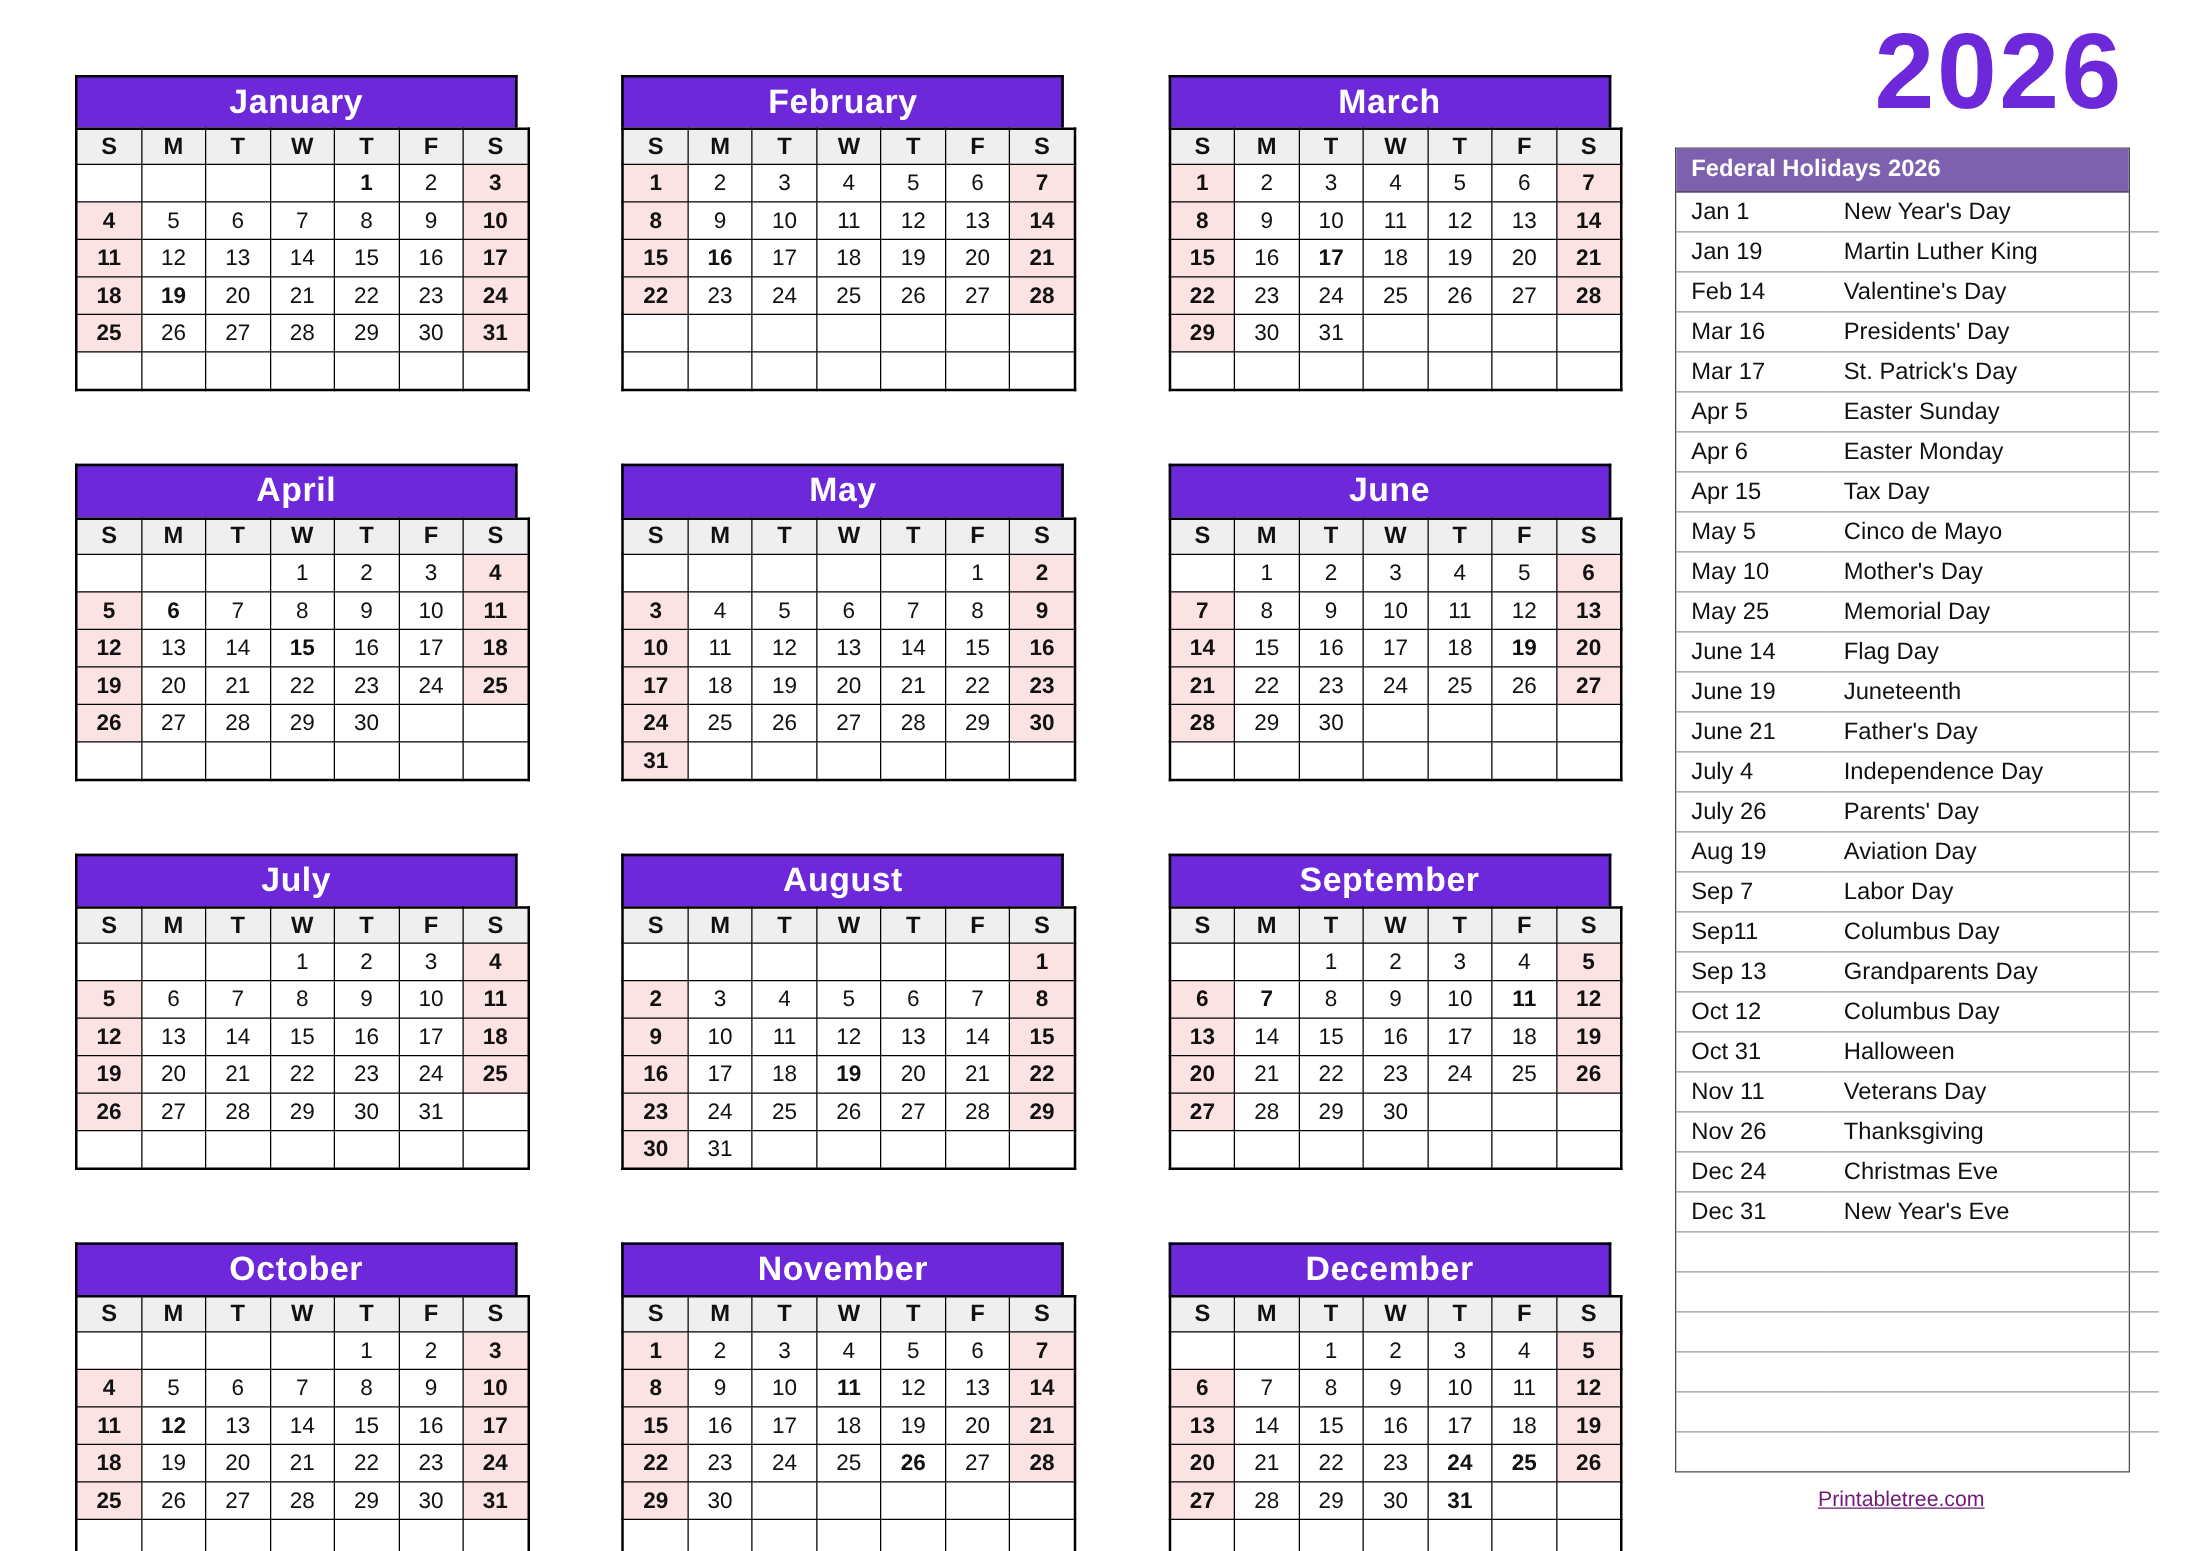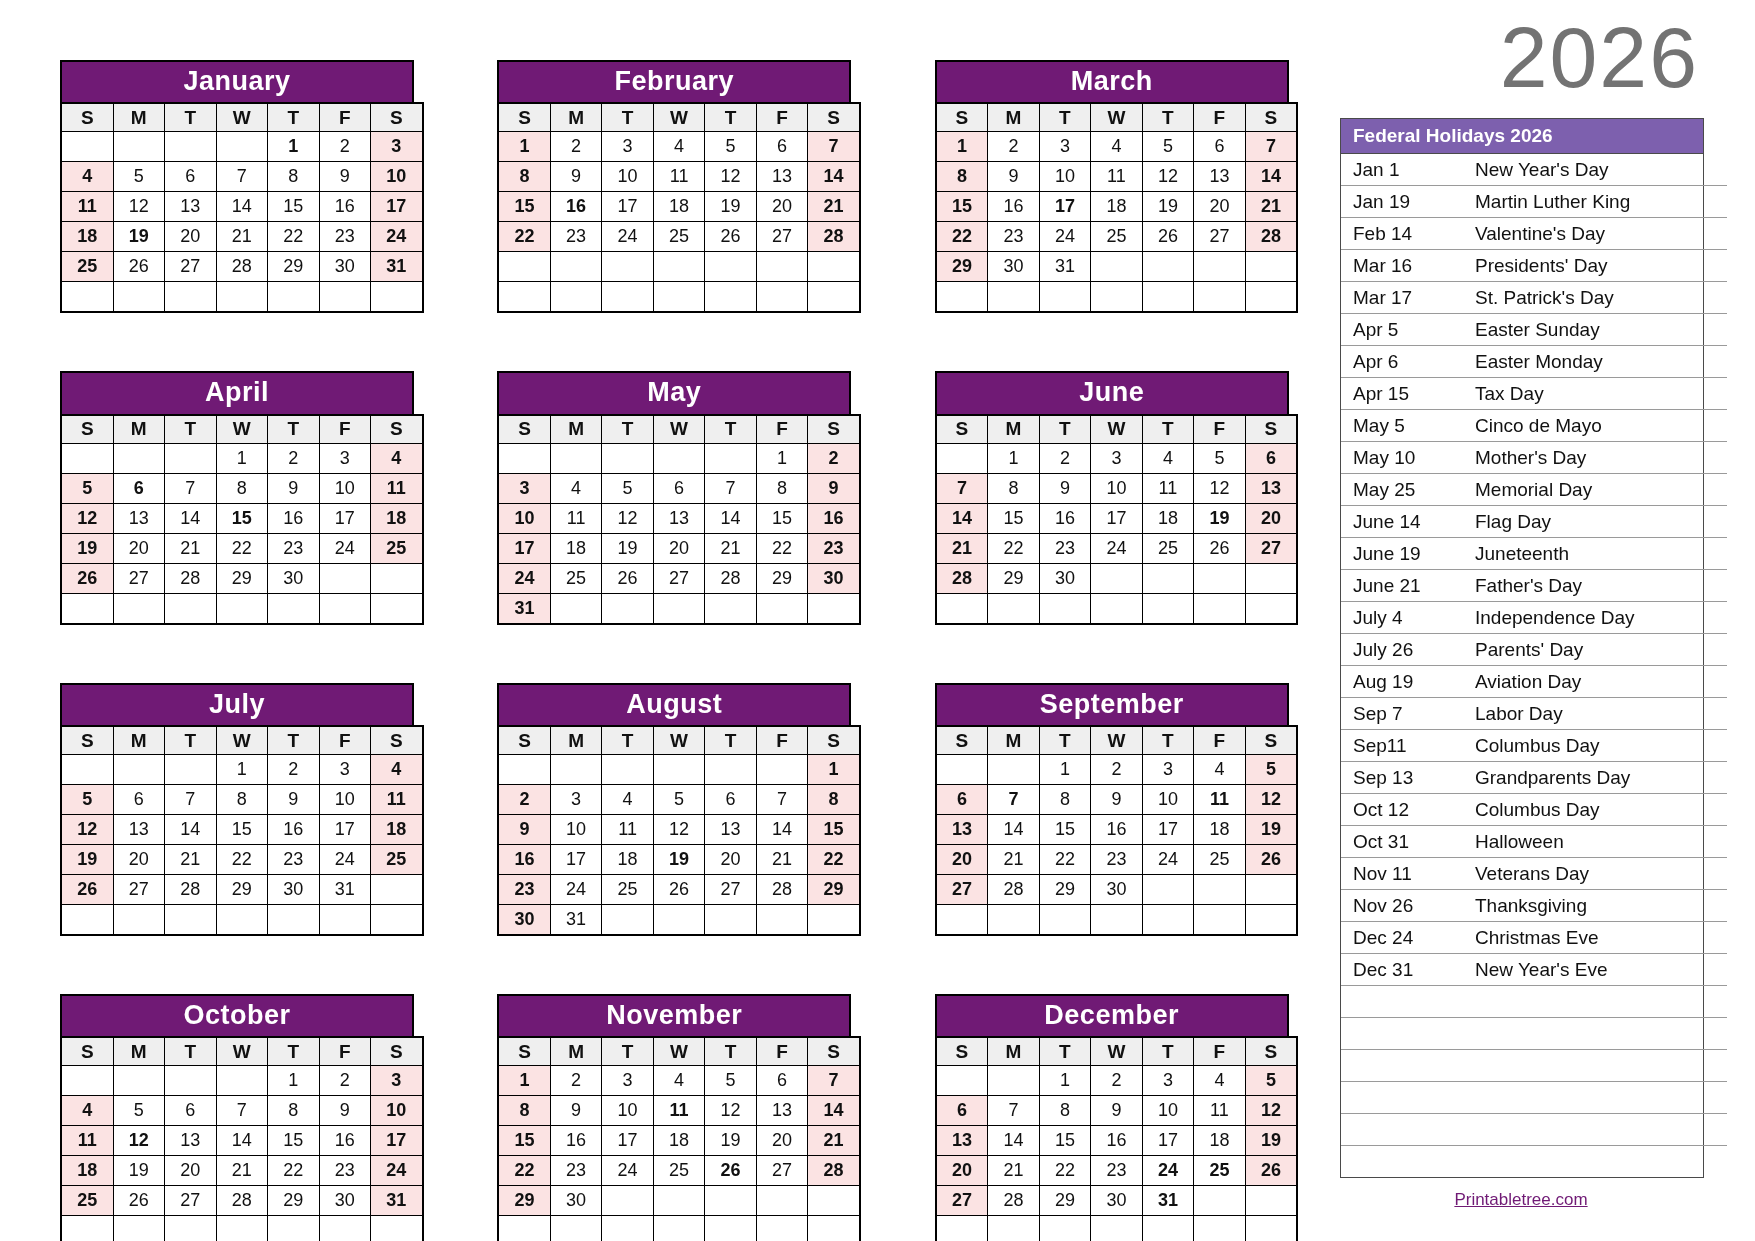--- a/index.html
+++ b/index.html
@@ -27,21 +27,21 @@
     width: 1250px;
     display: grid;
     grid-template-columns: repeat(3, 1fr);
     grid-column-gap: 62px;
     grid-row-gap: 58px;
   }
   .month {
     width: 354px;
   }
   .month-title {
-    background: #701a75;
+    background: #6d28d9;
     color: #ffffff;
     font-size: 27px;
     font-weight: bold;
     text-align: center;
     padding: 5px 0 7px 0;
     border: 2px solid #000;
     border-bottom: none;
     line-height: 1.05;
     letter-spacing: 0.5px;
   }
@@ -81,22 +81,22 @@
   }
   td.empty {
     background: #ffffff;
   }
   
   .year {
     position: absolute;
     right: 56px;
     top: 14px;
     font-size: 86px;
-    font-weight: normal;
-    color: #737373;
+    font-weight: bold;
+    color: #6d28d9;
     letter-spacing: 2px;
     line-height: 1;
   }
   .holidays {
     position: absolute;
     left: 1340px;
     top: 118px;
     width: 362px;
     border: 1px solid #4a4a4a;
   }

